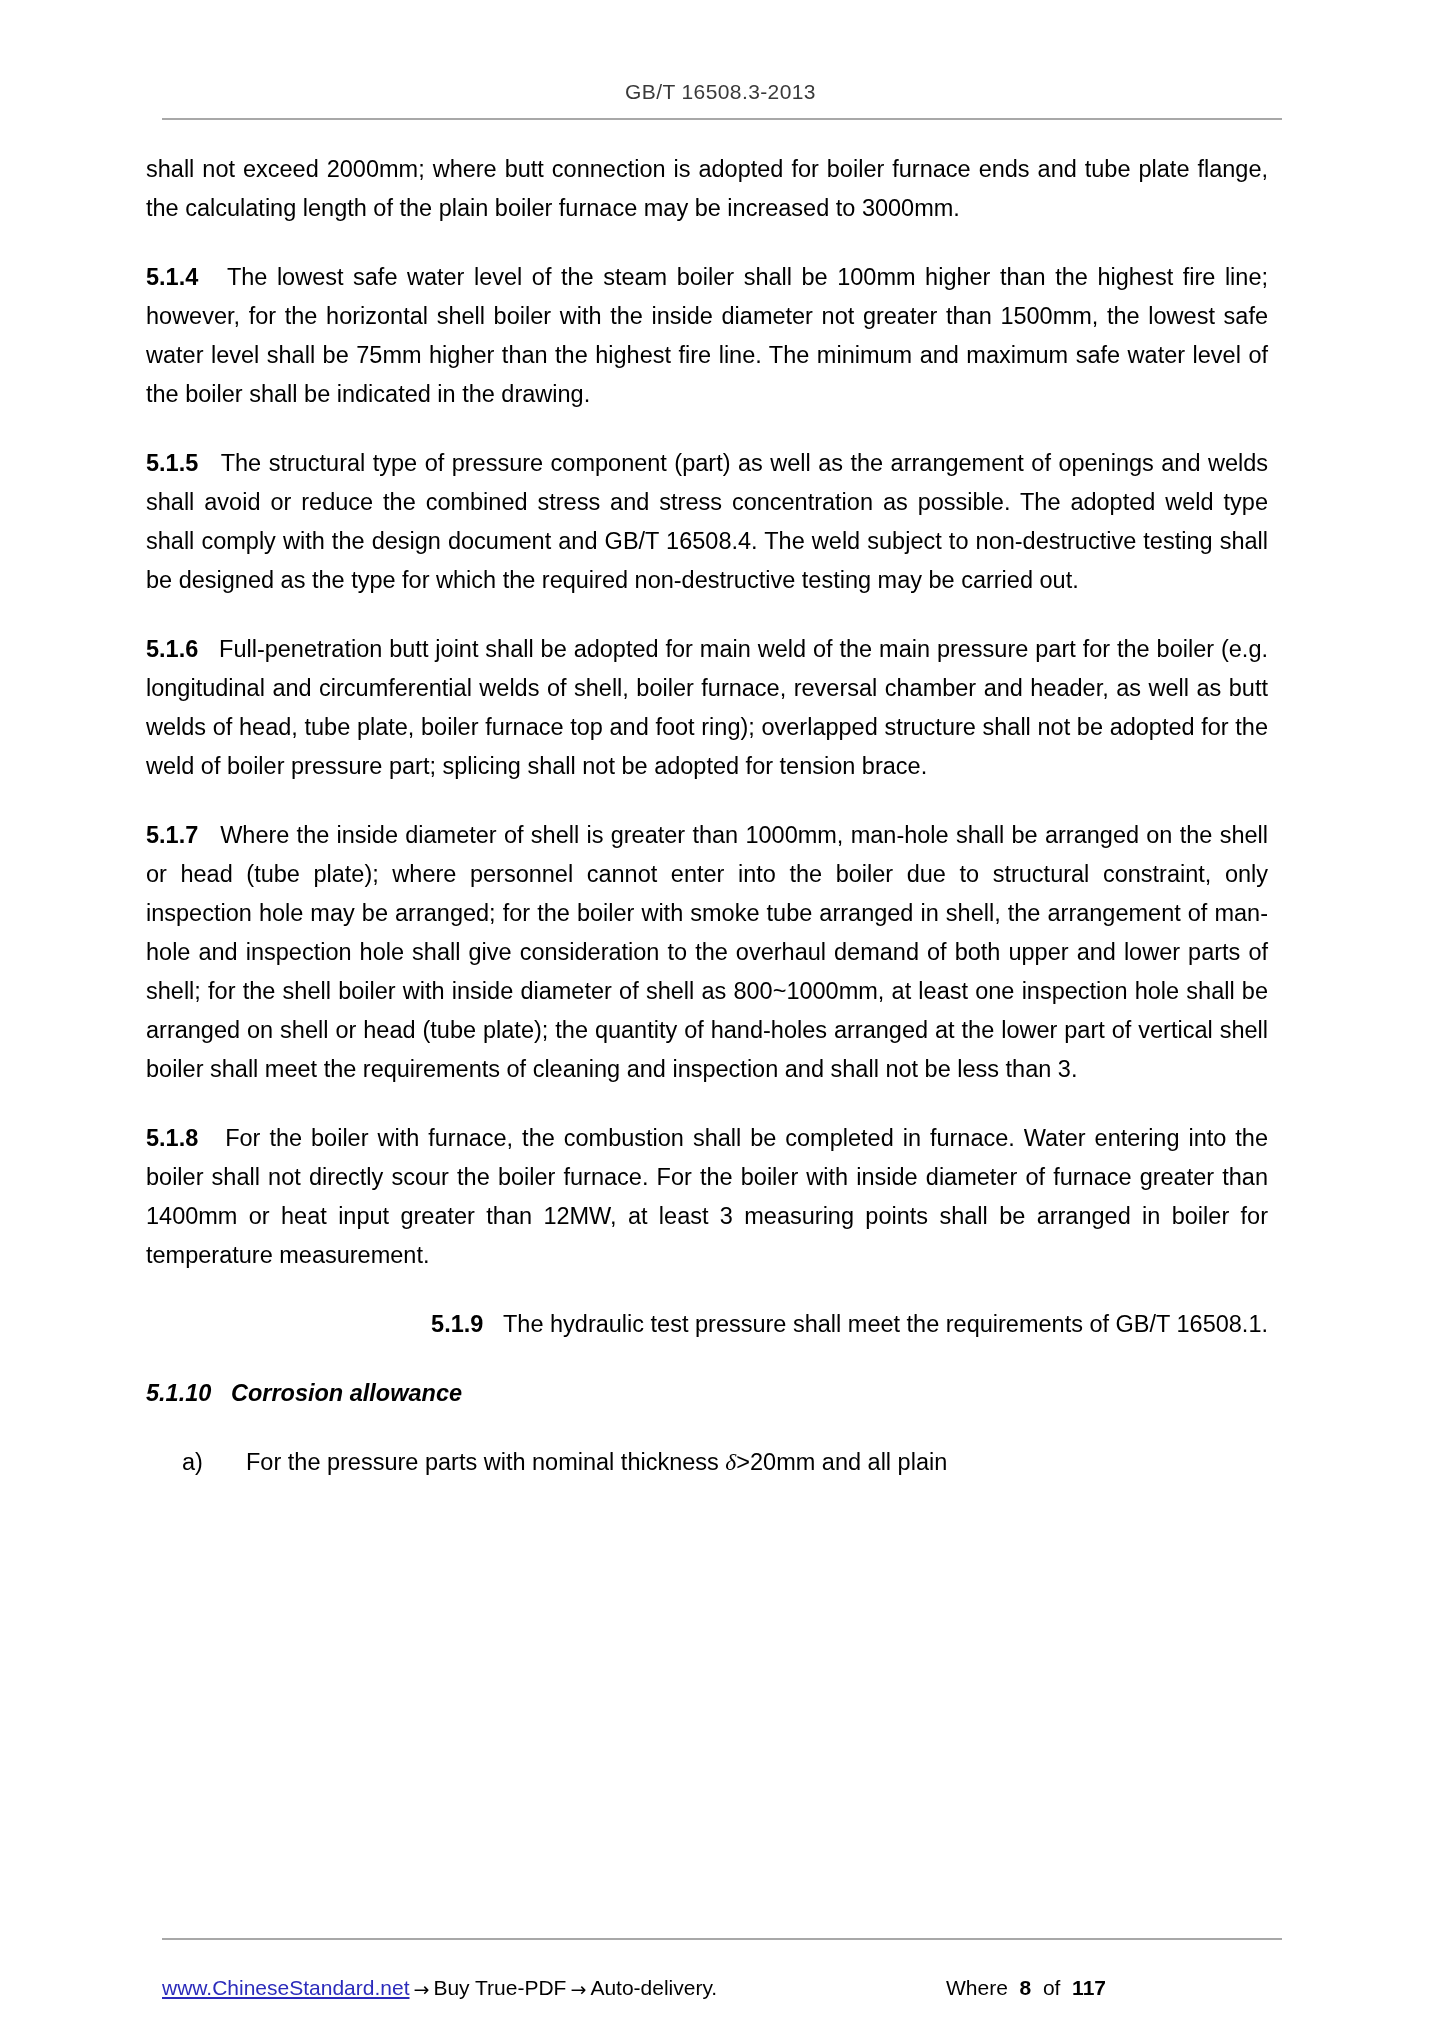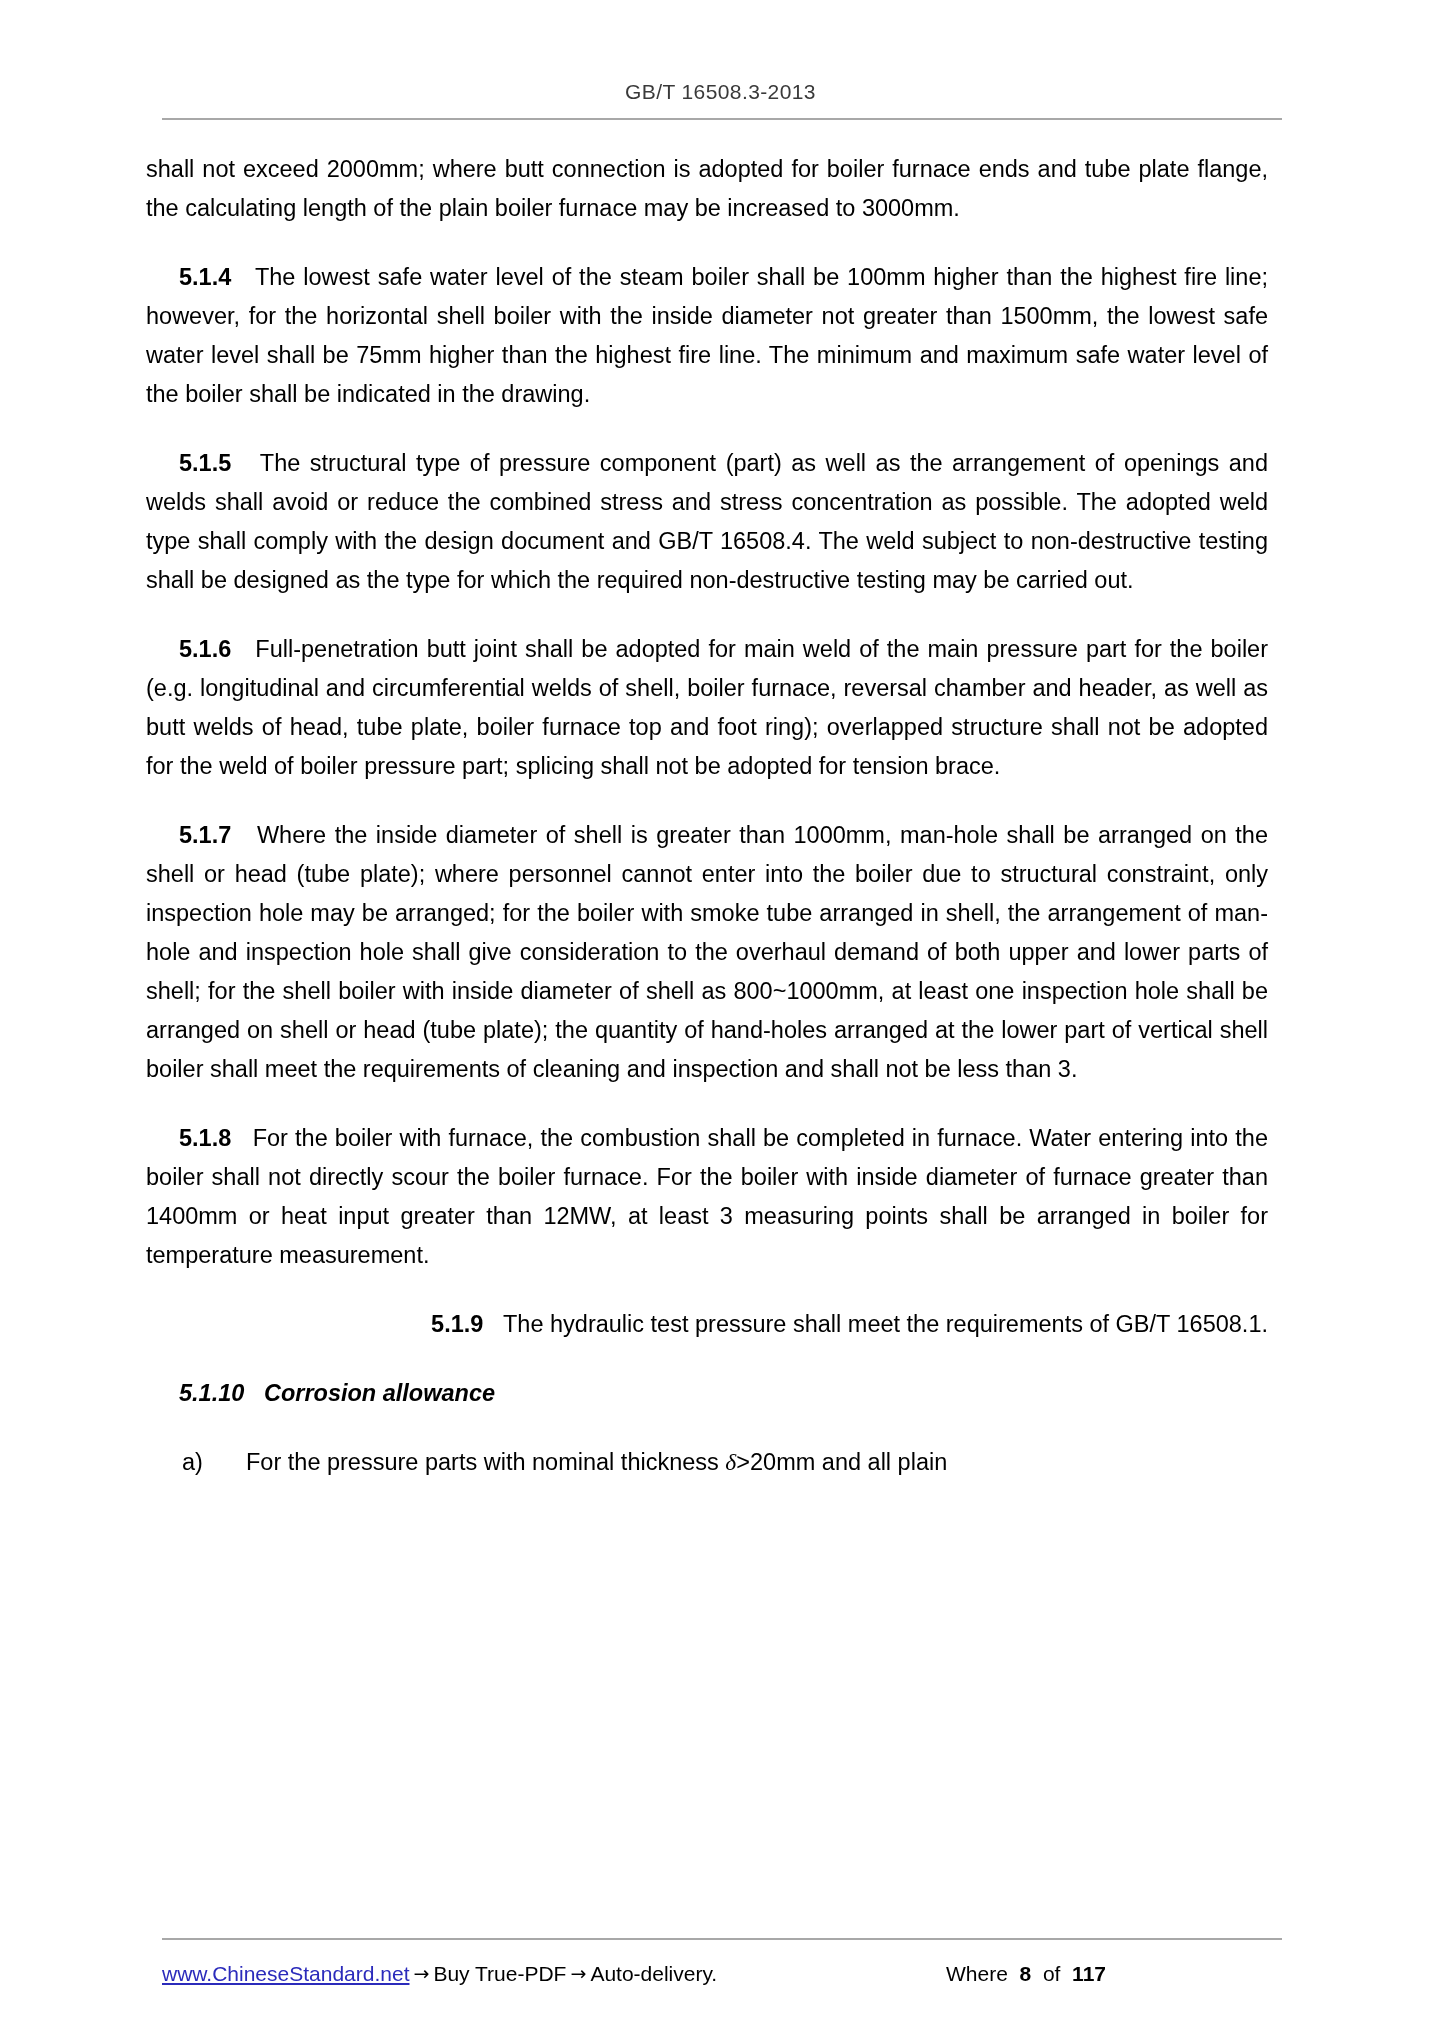--- a/index.html
+++ b/index.html
@@ -67,21 +67,20 @@
     text-justify: inter-word;
     color: #000000;
     -webkit-hyphens: none;
     hyphens: none;
   }
   p.para.last-nojust {
     text-align: right;
   }
   .num {
     font-weight: bold;
-    margin-left: 33px;
   }
   .heading {
     margin: 0 0 30px 0;
     font-size: 23.5px;
     line-height: 39px;
     font-weight: bold;
     font-style: italic;
   }
   .heading .htext {
     font-weight: bold;
@@ -112,27 +111,27 @@
   .rule-bottom {
     position: absolute;
     bottom: 104px;
     left: 162px;
     width: 1120px;
     height: 2px;
     background: #a8a8a8;
   }
   .footer {
     position: absolute;
-    bottom: 58px;
+    bottom: 44px;
     left: 162px;
     width: 1120px;
     font-size: 21px;
     color: #000000;
     display: flex;
-    align-items: flex-start;
+    align-items: flex-end;
   }
   .footer .fl {
     flex: 0 0 auto;
     white-space: nowrap;
   }
   .footer .site {
     color: #2b2bbb;
     text-decoration: underline;
   }
   .footer .arrow {

